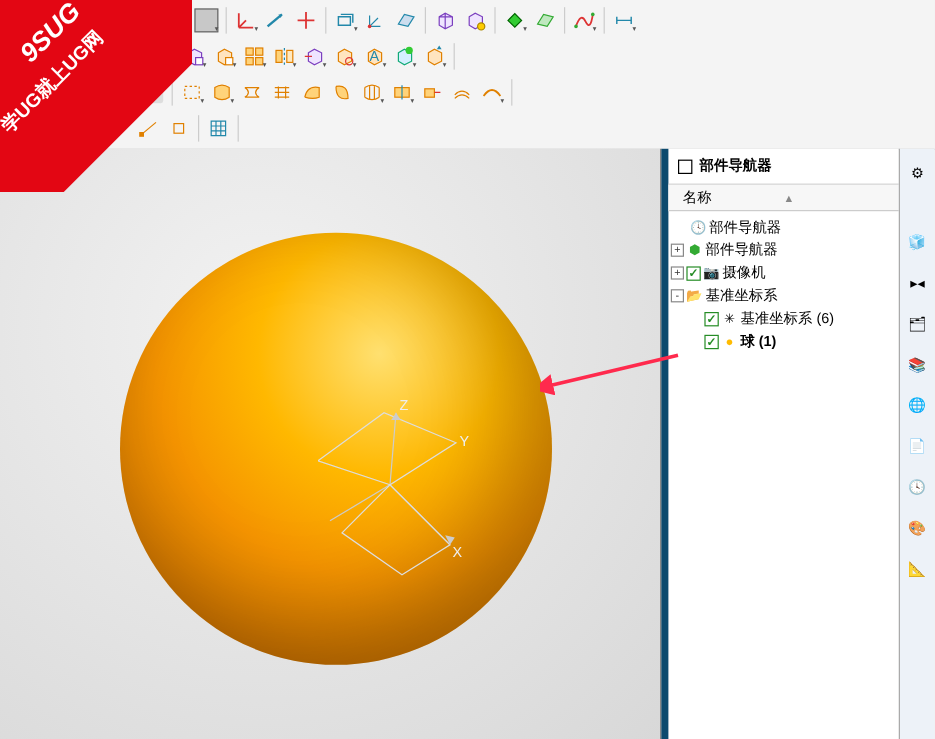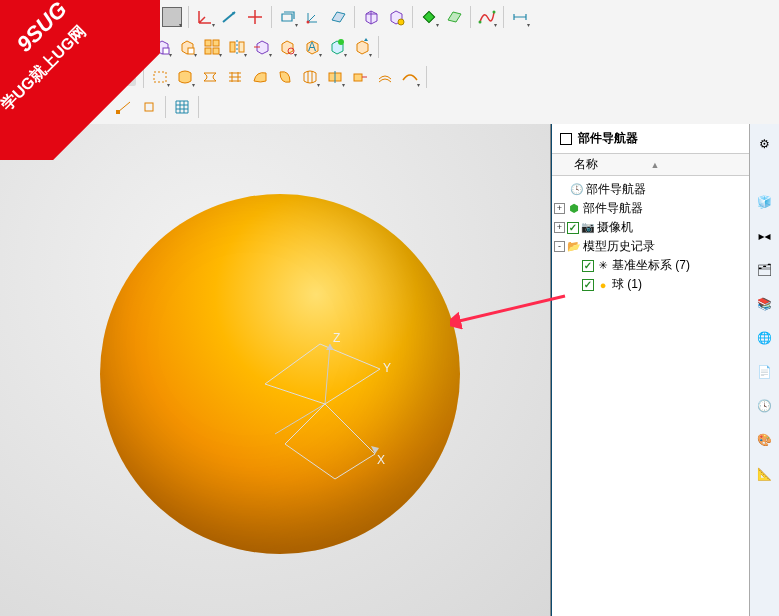--- a/index.html
+++ b/index.html
@@ -13,32 +13,32 @@
 .swatch { width: 20px; height: 20px; background: #c8c8c8; border: 1px solid #666; }
 
 .main-area { position: absolute; top: 124px; bottom: 0; left: 0; right: 0; display: flex; }
 .viewport { flex: 1; background: radial-gradient(circle at 40% 30%, #f2f2f2, #d8d8d8); position: relative; border-right: 1px solid #888; }
 .sphere { position: absolute; left: 100px; top: 70px; width: 360px; height: 360px; border-radius: 50%;
   background: radial-gradient(circle at 60% 28%, #ffe070 0%, #ffb800 30%, #f59400 55%, #c96f00 85%, #7e4200 100%);
   box-shadow: inset -30px -30px 80px rgba(0,0,0,0.25); }
 .triad { position: absolute; left: 265px; top: 200px; pointer-events: none; }
 .arrow-anno { position: absolute; left: 450px; top: 170px; pointer-events: none; }
 
-.side-panel { width: 198px; background: #fff; border-left: 1px solid #0c4a6e; display: flex; flex-direction: column; }
+.side-panel { width: 198px; background: #fff; border-left: 6px solid #0c4a6e; display: flex; flex-direction: column; }
 .panel-title { display: flex; align-items: center; gap: 6px; padding: 6px 8px; border-bottom: 1px solid #ccc; font-size: 13px; font-weight: bold; }
 .panel-title .box { width: 12px; height: 12px; border: 1px solid #000; }
-.col-header { display: flex; align-items: center; padding: 2px 22px; border-bottom: 1px solid #ccc; background: #f7f7f7; font-size: 12px; }
+.col-header { display: flex; align-items: center; padding: 2px 12px; border-bottom: 1px solid #ccc; background: #f7f7f7; font-size: 12px; }
 .col-header span { flex: 1; }
 .tree { padding: 4px 2px; overflow: auto; flex: 1; }
 .tree-node { display: flex; align-items: center; gap: 2px; padding: 1px 0; white-space: nowrap; }
 .exp { width: 11px; height: 11px; border: 1px solid #888; display: inline-flex; align-items: center; justify-content: center; font-size: 9px; line-height: 1; color: #333; cursor: pointer; }
 .tree-icon { width: 14px; height: 14px; display: inline-flex; align-items: center; justify-content: center; font-size: 11px; }
 .chk { width: 12px; height: 12px; border: 1px solid #258c25; display: inline-flex; align-items: center; justify-content: center; color: #258c25; font-size: 10px; font-weight: bold; }
 .indent { display: inline-block; }
-.bold { font-weight: normal; }
+.bold { font-weight: bold; }
 
 .right-rail { width: 30px; background: #edf2f8; border-left: 1px solid #aaa; display: flex; flex-direction: column; align-items: center; gap: 10px; padding-top: 8px; }
 .rail-btn { width: 24px; height: 24px; display: flex; align-items: center; justify-content: center; cursor: pointer; }
 
 .watermark { position: absolute; top: 0; left: 0; width: 160px; height: 160px; overflow: hidden; z-index: 50; pointer-events: none; }
 .watermark .ribbon { position: absolute; width: 260px; height: 160px; transform: rotate(-45deg); left: -80px; top: -30px; background: #e30613; }
 .watermark .t1 { position: absolute; transform: rotate(-45deg); color: #fff; font-weight: bold; font-size: 22px; left: 12px; top: 14px; font-style: italic; }
 .watermark .t2 { position: absolute; transform: rotate(-45deg); color: #fff; font-weight: bold; font-size: 16px; left: -12px; top: 58px; }
 
 
@@ -375,28 +375,28 @@
       <div class="tree-node">
         <span class="exp">+</span>
         <span class="chk">✓</span>
         <span class="tree-icon">📷</span>
         <span>摄像机</span>
       </div>
 
       <div class="tree-node">
         <span class="exp">-</span>
         <span class="tree-icon">📂</span>
-        <span>模型历史记录</span>
+        <span>基准坐标系</span>
       </div>
 
       <div class="tree-node">
         <span class="indent" style="width:26px"></span>
         <span class="chk">✓</span>
         <span class="tree-icon">✳</span>
-        <span>基准坐标系 (7)</span>
+        <span>基准坐标系 (6)</span>
       </div>
 
       <div class="tree-node">
         <span class="indent" style="width:26px"></span>
         <span class="chk">✓</span>
         <span class="tree-icon" style="color:#fb0">●</span>
         <span class="bold">球 (1)</span>
       </div>
 
     </div>

